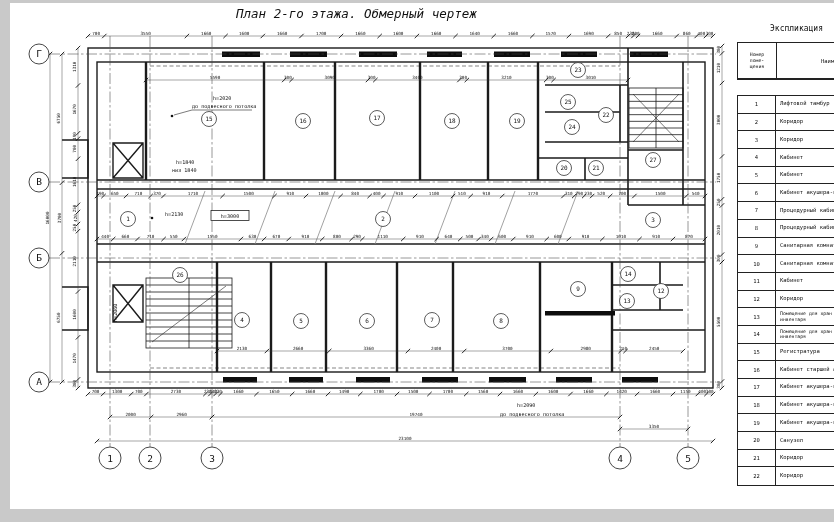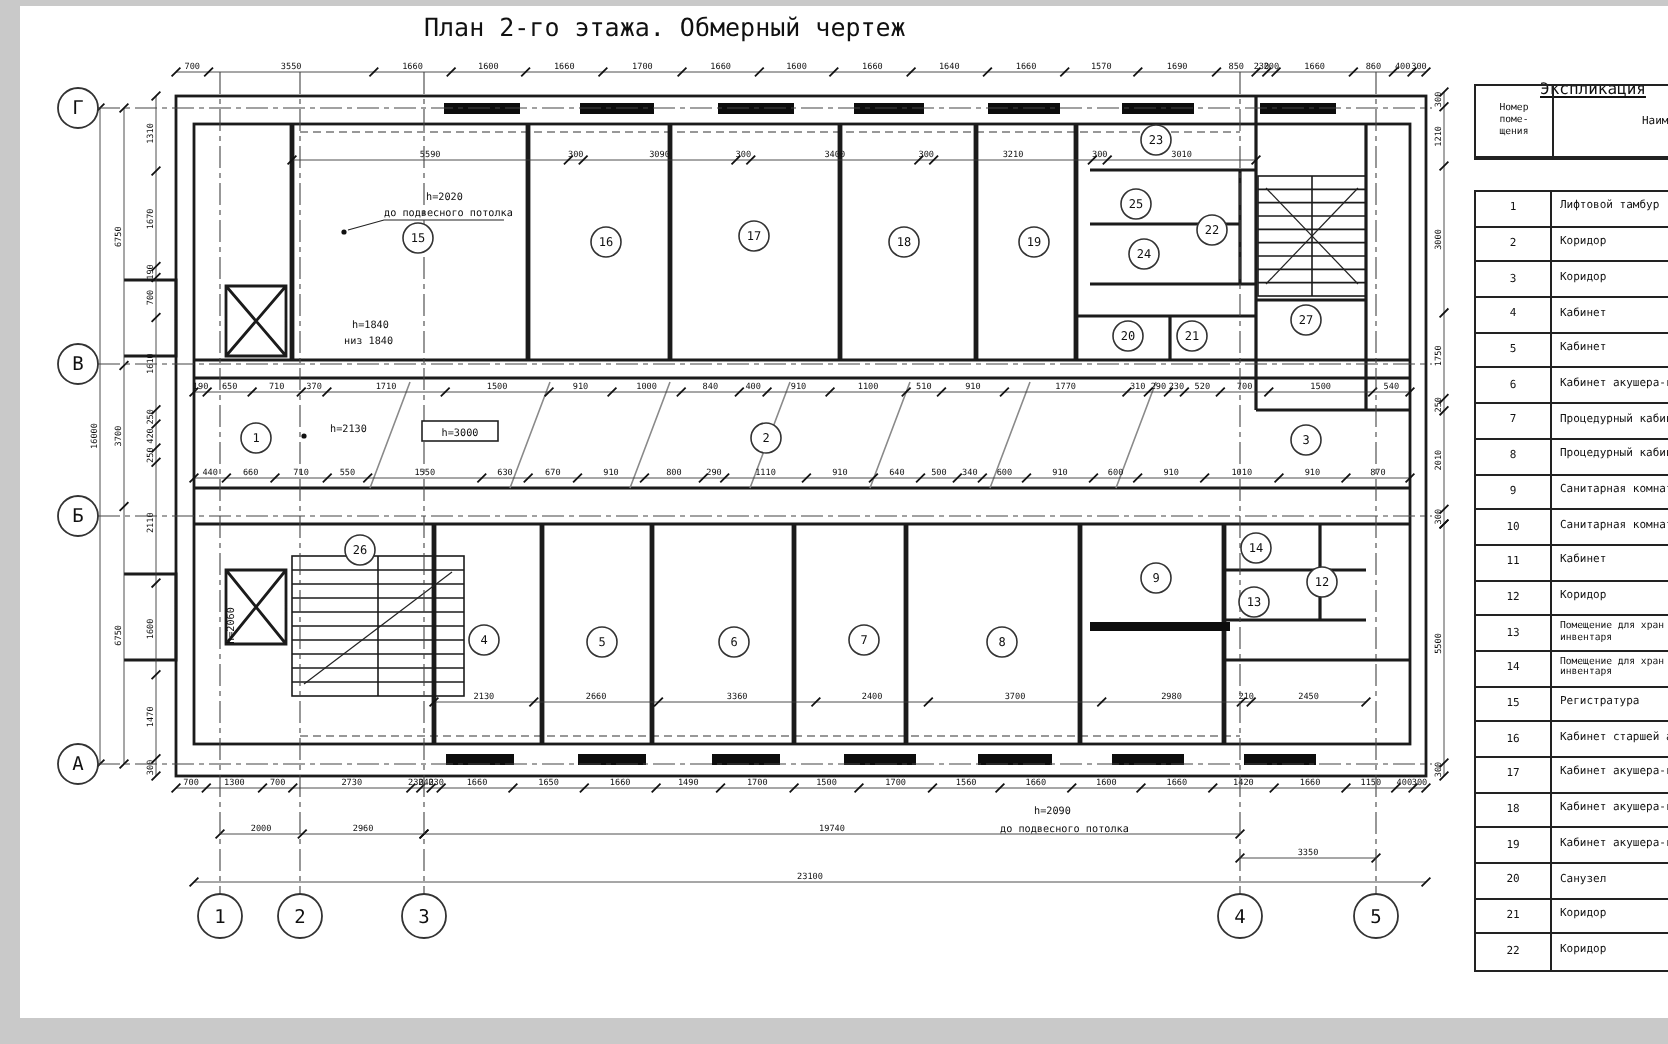--- a/index.html
+++ b/index.html
@@ -20,24 +20,24 @@
   .ax{stroke:#444;stroke-width:.55;stroke-dasharray:11 2.5 2.5 2.5;}
   .axc{fill:#fff;stroke:#333;stroke-width:.9;}
   .axt{font-size:9.5px;}
   .rc{fill:#fff;stroke:#333;stroke-width:.8;}
   .rt{font-size:6px;}
   .dimtxt{font-size:4.3px;fill:#111;}
   .note{font-size:5.1px;}
   .notebox{fill:#fff;stroke:#222;stroke-width:.8;}
   .st{stroke:#1b1b1b;stroke-width:.8;fill:none;}
 
-  #drawing-title{position:absolute;left:212px;top:6px;font-size:12.5px;color:#111;white-space:nowrap;}
+  #drawing-title{position:absolute;left:236px;top:6px;font-size:12.5px;color:#111;white-space:nowrap;font-style:italic;}
 
   #expl{position:absolute;left:737px;top:24px;width:300px;color:#111;}
-  #expl-title{position:absolute;left:33px;top:16px;font-size:8px;white-space:nowrap;text-decoration:underline;}
+  #expl-title{position:absolute;left:33px;top:0;font-size:8px;white-space:nowrap;}
   #expl-head{position:absolute;left:0;top:18px;width:300px;height:38px;border:1px solid #222;
              border-bottom:2px solid #222;display:flex;box-sizing:border-box;}
   .hnum{width:38px;border-right:1px solid #222;font-size:4.8px;line-height:6px;text-align:center;
         white-space:pre-line;display:flex;align-items:center;justify-content:center;}
   .hname{flex:1;font-size:5.5px;display:flex;align-items:center;padding-left:44px;box-sizing:border-box;}
   #expl-body{position:absolute;left:0;top:71px;width:300px;border:1px solid #222;box-sizing:border-box;}
   .trow{display:flex;height:17.7px;border-bottom:1px solid #222;box-sizing:border-box;}
   .trow:last-child{border-bottom:none;}
   .tnum{width:38px;border-right:1px solid #222;font-size:5.5px;display:flex;align-items:center;
         justify-content:center;box-sizing:border-box;}

